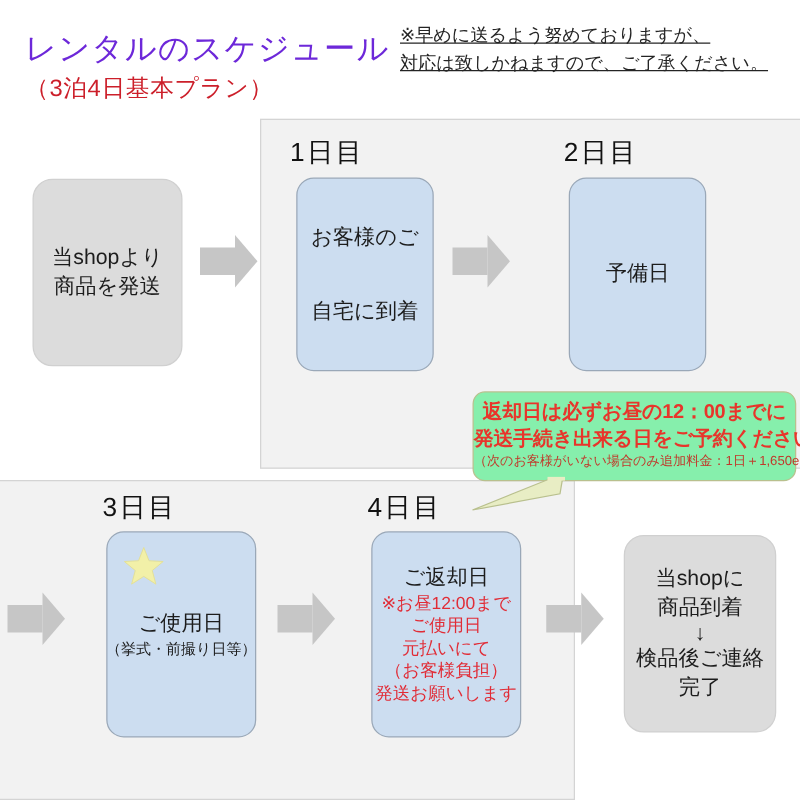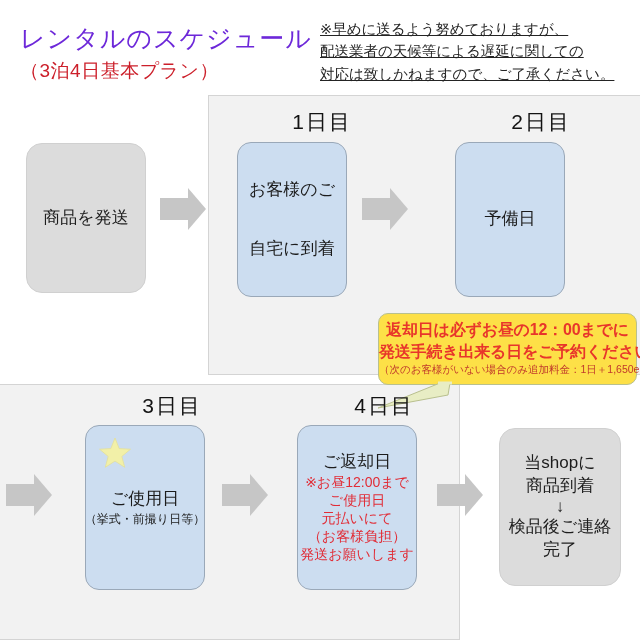--- a/index.html
+++ b/index.html
@@ -94,21 +94,21 @@
     border-radius: 14px;
     font-size: 17px;
     color: #1c1c1c;
   }
 
   .day-label {
     position: absolute;
     font-size: 21px;
     color: #121212;
     letter-spacing: 2px;
-    text-align: right;
+    text-align: left;
     white-space: nowrap;
   }
 
   .line { display: block; white-space: nowrap; }
   .sub-small { font-size: 12px; }
   .red-line { color: #e12c36; font-size: 14px; line-height: 1.28; }
   .arrow-down-glyph { font-size: 17px; line-height: 1.1; }
 
   
   .flow-arrow {
@@ -135,21 +135,21 @@
     height: 34px;
   }
 
   
   .callout {
     position: absolute;
     left: 378px;
     top: 313px;
     width: 259px;
     height: 72px;
-    background: #fde047;
+    background: #86efac;
     border: 1px solid #b9c08e;
     border-radius: 10px;
     box-sizing: border-box;
     padding-top: 5px;
     text-align: center;
   }
   .callout-line {
     display: block;
     color: #e8352b;
     font-size: 16px;
@@ -177,28 +177,28 @@
 </head>
 <body>
 
 <div id="canvas">
 
   <div class="title-main">レンタルのスケジュール</div>
   <div class="title-sub">（3泊4日基本プラン）</div>
 
   <div class="header-note">
     <span class="line">※早めに送るよう努めておりますが、</span>
-    <span class="line">配送業者の天候等による遅延に関しての</span>
     <span class="line">対応は致しかねますので、ご了承ください。</span>
   </div>
 
   <div class="panel panel-top"></div>
   <div class="panel panel-bottom"></div>
 
   <div class="box box-gray" style="left:26px; top:143px; width:120px; height:150px;">
+    <span class="line">当shopより</span>
     <span class="line">商品を発送</span>
   </div>
 
   <div class="flow-arrow" style="left:160px; top:198px; width:28px; height:22px;"></div>
 
   <div class="day-label" style="left:232px; top:108px; width:120px;">1日目</div>
   <div class="box box-blue" style="left:237px; top:142px; width:110px; height:155px;gap:36px;">
     <span class="line">お客様のご</span>
     <span class="line">自宅に到着</span>
   </div>

